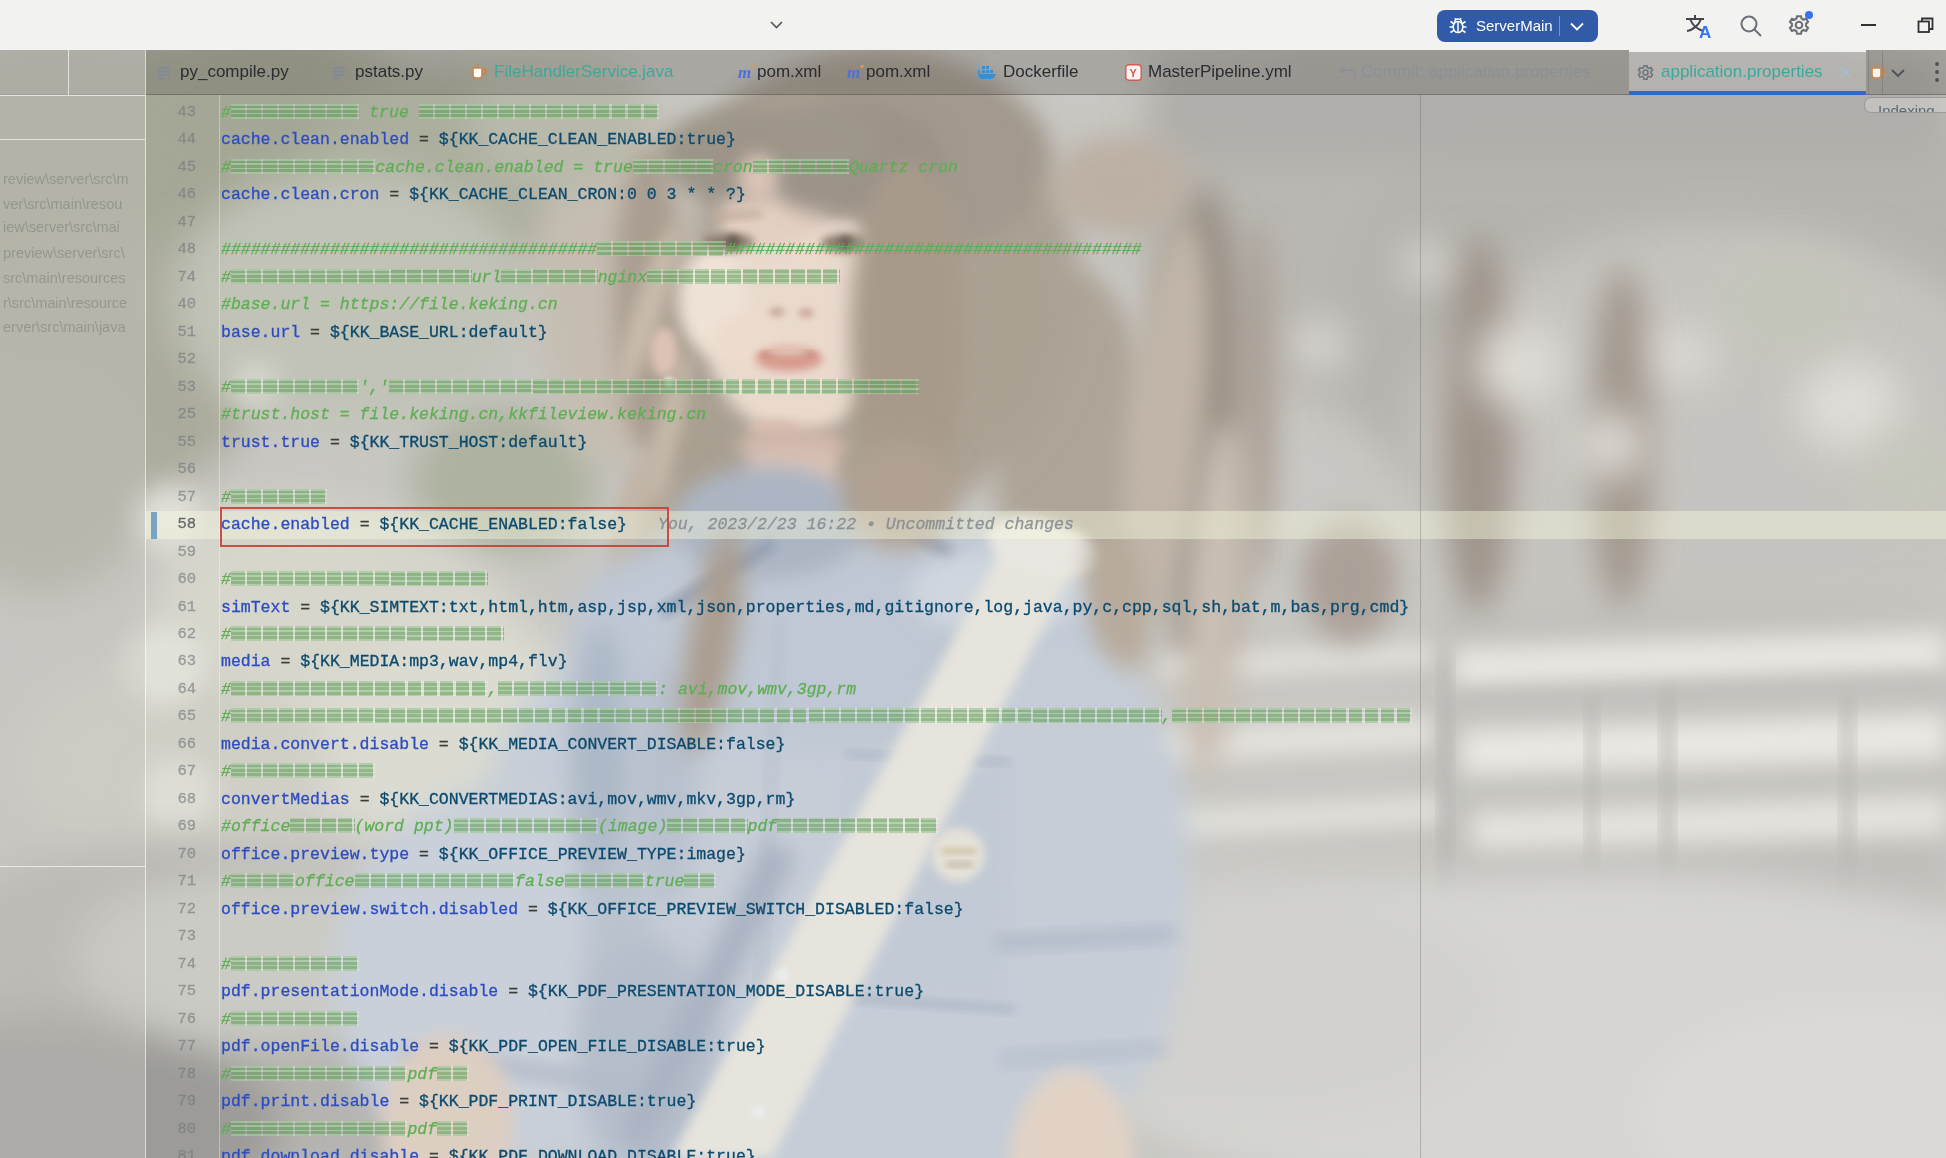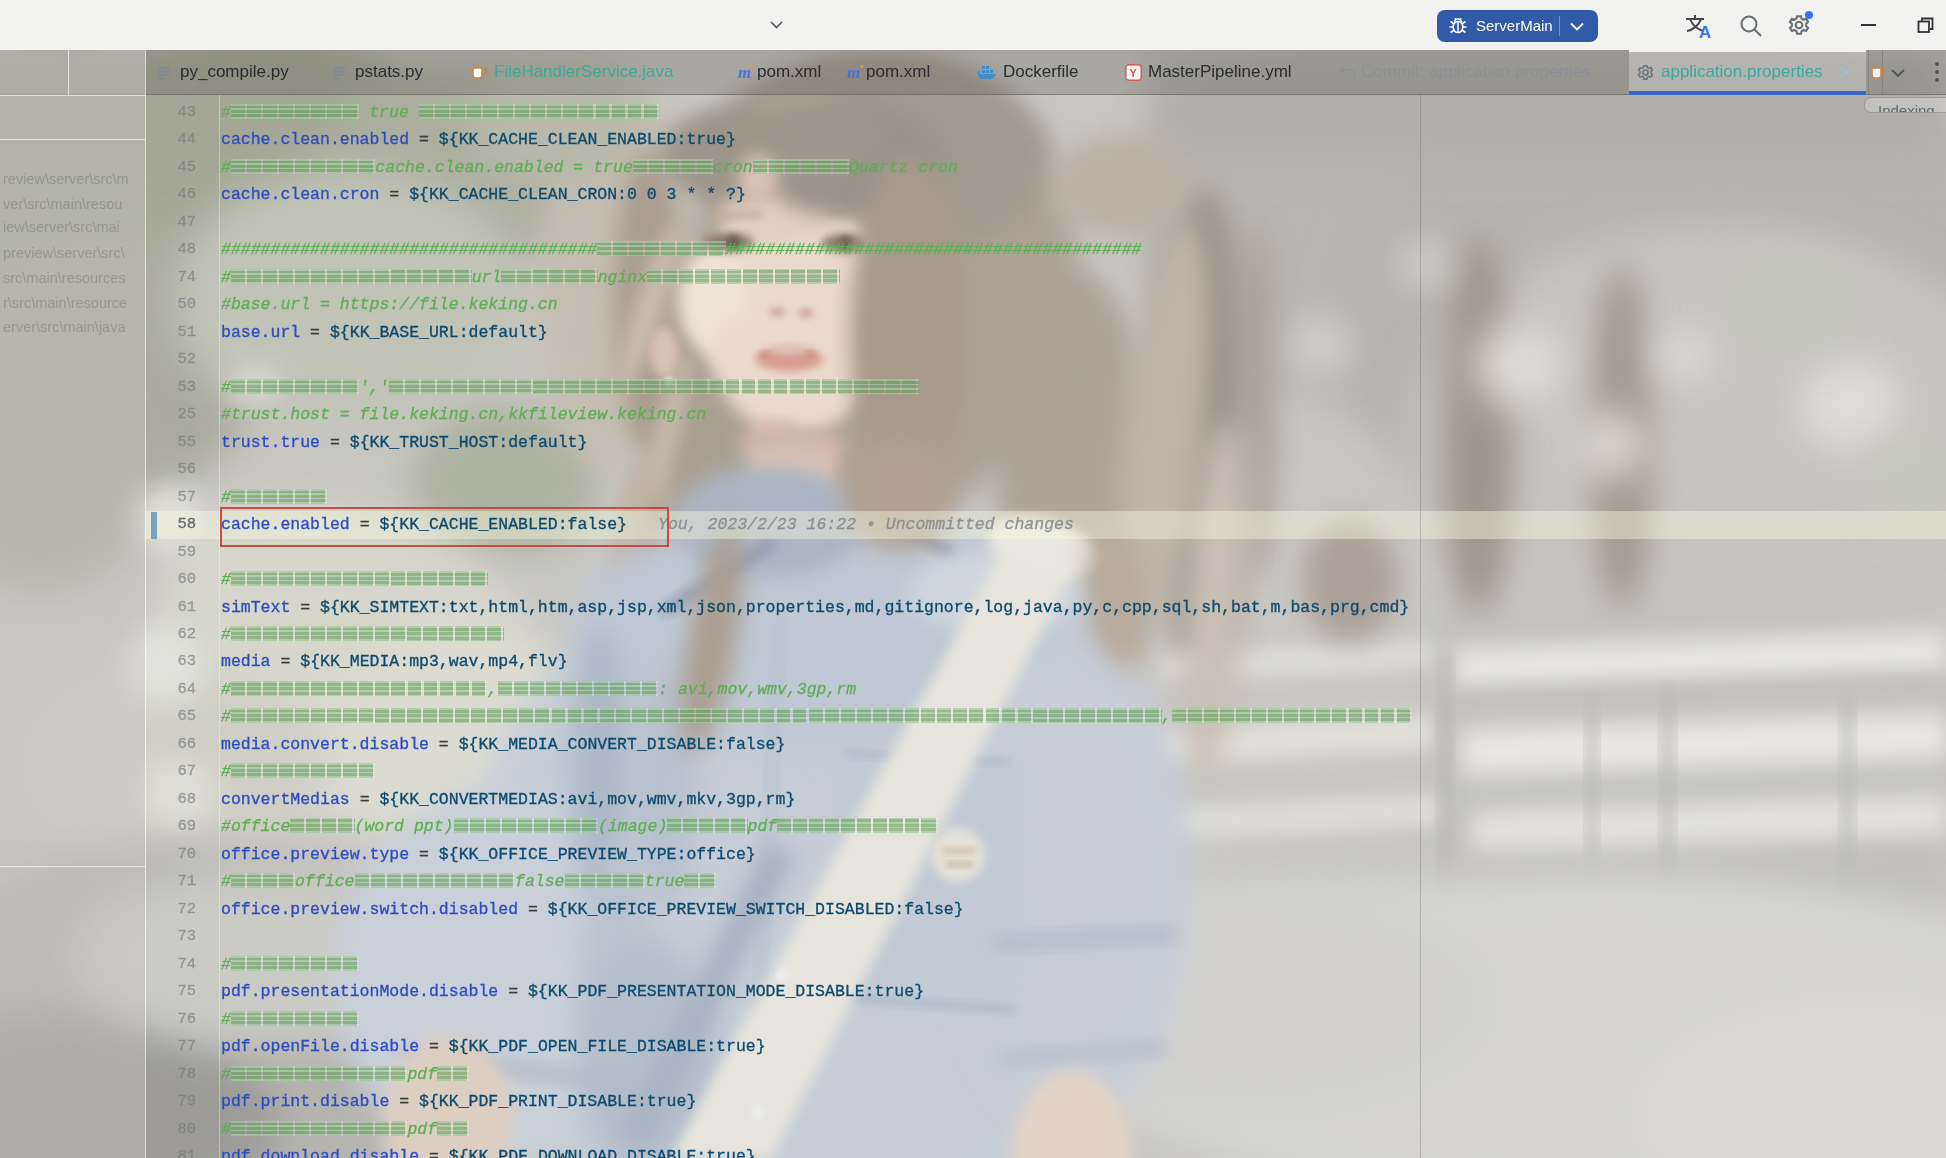--- a/index.html
+++ b/index.html
@@ -348,21 +348,21 @@
     <div class="ln" style="top:126.34px"><span class="k">cache.clean.enabled</span><span class="p"> = </span><span class="v">${KK_CACHE_CLEAN_ENABLED:true}</span></div>
     <div class="num" style="top:153.82px">45</div>
     <div class="ln" style="top:153.82px"><span class="c">#</span><span class="cb" style="width:144.45px"></span><span class="c">cache.clean.enabled = true</span><span class="cb" style="width:80.25px"></span><span class="c">cron</span><span class="cb" style="width:64.2px"></span><span class="cb" style="width:32.1px"></span><span class="c">Quartz cron</span></div>
     <div class="num" style="top:181.30px">46</div>
     <div class="ln" style="top:181.30px"><span class="k">cache.clean.cron</span><span class="p"> = </span><span class="v">${KK_CACHE_CLEAN_CRON:0 0 3 * * ?}</span></div>
     <div class="num" style="top:208.78px">47</div>
     <div class="num" style="top:236.26px">48</div>
     <div class="ln" style="top:236.26px"><span class="c">######################################</span><span class="cb" style="width:128.4px"></span><span class="c">##########################################</span></div>
     <div class="num" style="top:263.74px">74</div>
     <div class="ln" style="top:263.74px"><span class="c">#</span><span class="cb" style="width:160.5px"></span><span class="cb" style="width:80.25px"></span><span class="c">url</span><span class="cb" style="width:32.1px"></span><span class="cb" style="width:64.2px"></span><span class="c">nginx</span><span class="cb" style="width:96.3px"></span><span class="cb" style="width:96.3px"></span></div>
-    <div class="num" style="top:291.22px">50</div>
+    <div class="num" style="top:291.22px">40</div>
     <div class="ln" style="top:291.22px"><span class="c">#base.url = https://file.keking.cn</span></div>
     <div class="num" style="top:318.70px">51</div>
     <div class="ln" style="top:318.70px"><span class="k">base.url</span><span class="p"> = </span><span class="v">${KK_BASE_URL:default}</span></div>
     <div class="num" style="top:346.18px">52</div>
     <div class="num" style="top:373.66px">53</div>
     <div class="ln" style="top:373.66px"><span class="c">#</span><span class="cb" style="width:80.25px"></span><span class="cb" style="width:48.15px"></span><span class="c">','</span><span class="cb" style="width:48.15px"></span><span class="cb" style="width:96.3px"></span><span class="cb" style="width:304.95px"></span><span class="cb" style="width:80.25px"></span></div>
     <div class="num" style="top:401.14px">25</div>
     <div class="ln" style="top:401.14px"><span class="c">#trust.host = file.keking.cn,kkfileview.keking.cn</span></div>
     <div class="num" style="top:428.62px">55</div>
     <div class="ln" style="top:428.62px"><span class="k">trust.true</span><span class="p"> = </span><span class="v">${KK_TRUST_HOST:default}</span></div>
@@ -386,21 +386,21 @@
     <div class="ln" style="top:703.42px"><span class="c">#</span><span class="cb" style="width:144.45px"></span><span class="cb" style="width:224.7px"></span><span class="cb" style="width:208.65px"></span><span class="cb" style="width:224.7px"></span><span class="cb" style="width:128.4px"></span><span class="c">,</span><span class="cb" style="width:240.75px"></span></div>
     <div class="num" style="top:730.90px">66</div>
     <div class="ln" style="top:730.90px"><span class="k">media.convert.disable</span><span class="p"> = </span><span class="v">${KK_MEDIA_CONVERT_DISABLE:false}</span></div>
     <div class="num" style="top:758.38px">67</div>
     <div class="ln" style="top:758.38px"><span class="c">#</span><span class="cb" style="width:144.45px"></span></div>
     <div class="num" style="top:785.86px">68</div>
     <div class="ln" style="top:785.86px"><span class="k">convertMedias</span><span class="p"> = </span><span class="v">${KK_CONVERTMEDIAS:avi,mov,wmv,mkv,3gp,rm}</span></div>
     <div class="num" style="top:813.34px">69</div>
     <div class="ln" style="top:813.34px"><span class="c">#office</span><span class="cb" style="width:64.2px"></span><span class="c">(word ppt)</span><span class="cb" style="width:48.15px"></span><span class="cb" style="width:96.3px"></span><span class="c">(image)</span><span class="cb" style="width:80.25px"></span><span class="c">pdf</span><span class="cb" style="width:144.45px"></span><span class="cb" style="width:16.05px"></span></div>
     <div class="num" style="top:840.82px">70</div>
-    <div class="ln" style="top:840.82px"><span class="k">office.preview.type</span><span class="p"> = </span><span class="v">${KK_OFFICE_PREVIEW_TYPE:office}</span></div>
+    <div class="ln" style="top:840.82px"><span class="k">office.preview.type</span><span class="p"> = </span><span class="v">${KK_OFFICE_PREVIEW_TYPE:image}</span></div>
     <div class="num" style="top:868.30px">71</div>
     <div class="ln" style="top:868.30px"><span class="c">#</span><span class="cb" style="width:64.2px"></span><span class="c">office</span><span class="cb" style="width:112.35px"></span><span class="cb" style="width:48.15px"></span><span class="c">false</span><span class="cb" style="width:80.25px"></span><span class="c">true</span><span class="cb" style="width:32.1px"></span></div>
     <div class="num" style="top:895.78px">72</div>
     <div class="ln" style="top:895.78px"><span class="k">office.preview.switch.disabled</span><span class="p"> = </span><span class="v">${KK_OFFICE_PREVIEW_SWITCH_DISABLED:false}</span></div>
     <div class="num" style="top:923.26px">73</div>
     <div class="num" style="top:950.74px">74</div>
     <div class="ln" style="top:950.74px"><span class="c">#</span><span class="cb" style="width:128.4px"></span></div>
     <div class="num" style="top:978.22px">75</div>
     <div class="ln" style="top:978.22px"><span class="k">pdf.presentationMode.disable</span><span class="p"> = </span><span class="v">${KK_PDF_PRESENTATION_MODE_DISABLE:true}</span></div>
     <div class="num" style="top:1005.70px">76</div>

